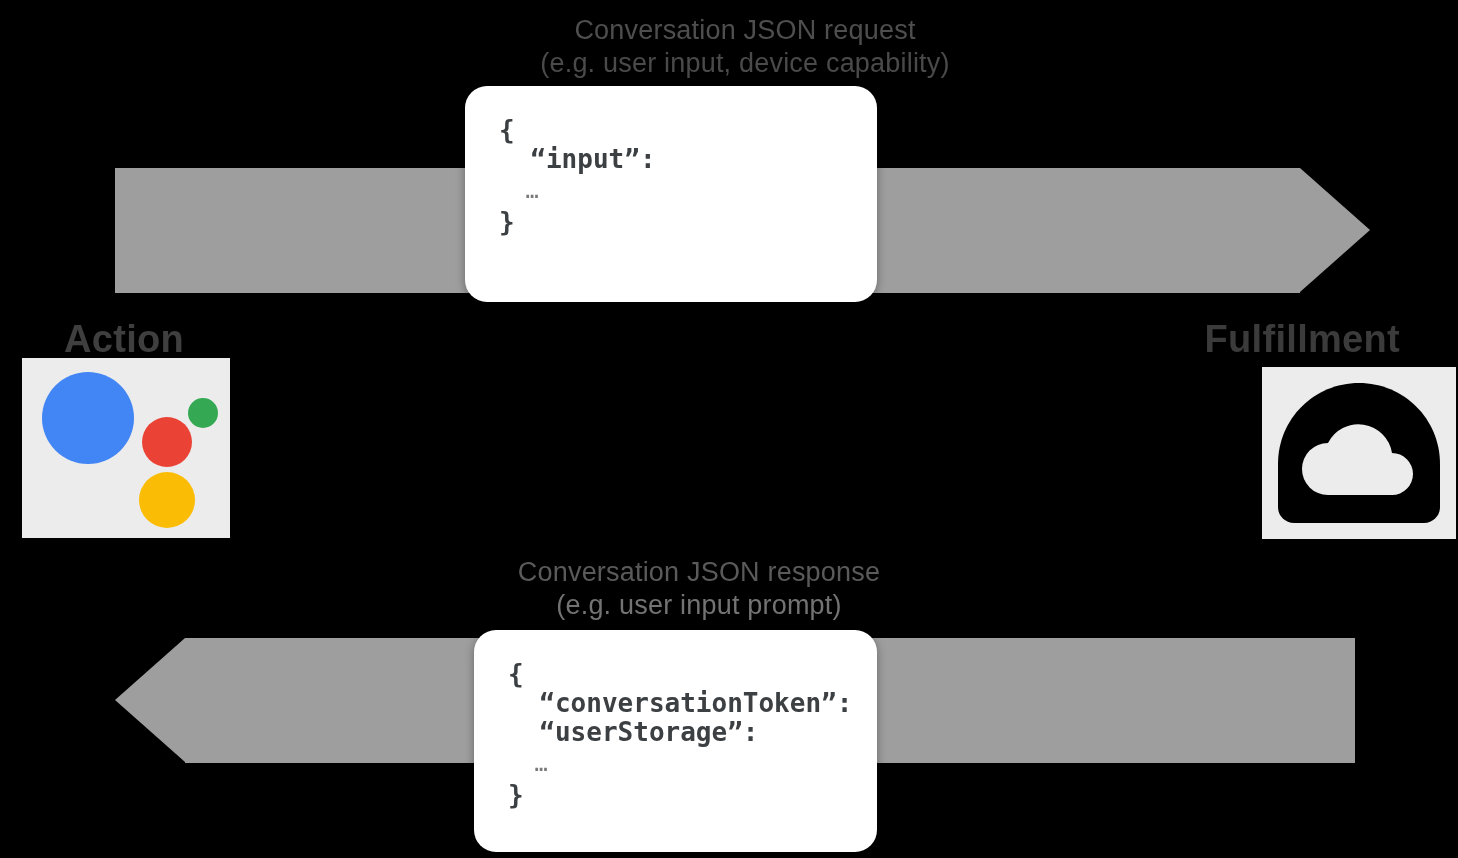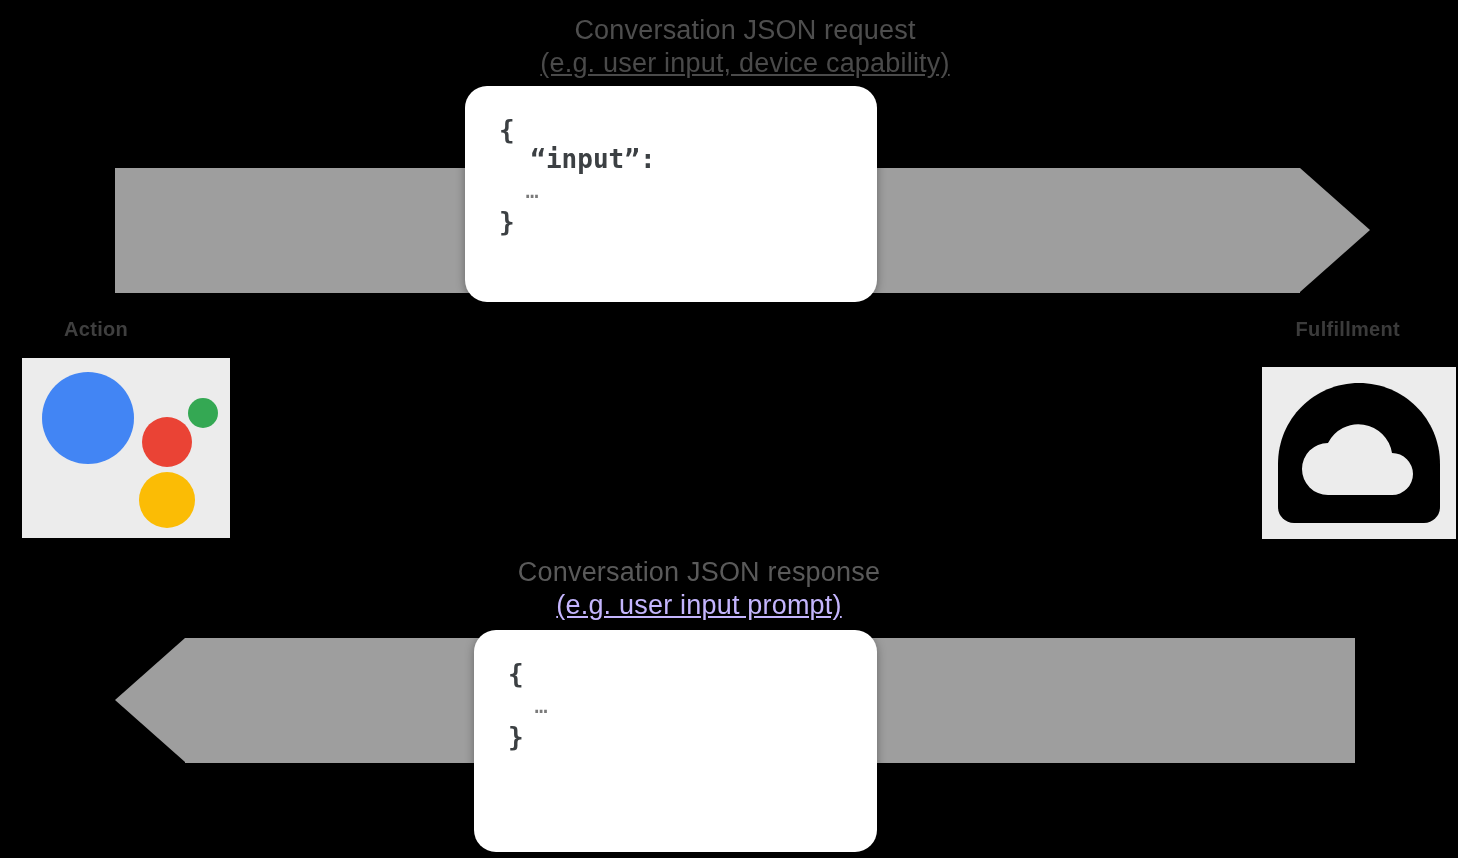--- a/index.html
+++ b/index.html
@@ -18,29 +18,29 @@
     color:#4a4a4a;
     font-size:27px;
     line-height:33px;
     font-weight:400;
     letter-spacing:.2px;
     white-space:nowrap;
     text-align:center;
     padding-left:32px;
   }
   .caption .l1{display:block;}
-  .caption .l2{display:block;text-decoration:underline;}
+  .caption .l2{display:block;}
 
   #caption-request{ left:0; right:0; top:14px; text-align:center; }
   #caption-request .l1{ color:#4e4e4e; }
   #caption-request .l2{ color:#4a4a4a; }
 
   #caption-response{ left:0; right:92px; top:556px; text-align:center; }
   #caption-response .l1{ color:#5a5a5a; }
-  #caption-response .l2{ color:#c4b5fd; }
+  #caption-response .l2{ color:#737373; }
 
   
   .band{ position:absolute; }
   .band .shaft{ position:absolute; background:#9e9e9e; }
   .band .head{ position:absolute; width:0;height:0; }
 
   
   #band-request{ left:115px; top:168px; width:1240px; height:145px; }
   #band-request .shaft{ left:0; top:0; width:1185px; height:125px; }
   #band-request .head{
@@ -77,21 +77,21 @@
   .json-card .ln{white-space:pre;}
   .json-card .ln.ell{ font-weight:400; color:#7a7a7a; font-size:22px; line-height:34px;}
 
   #json-request{ left:465px; top:86px; width:412px; height:216px; }
   #json-response{ left:474px; top:630px; width:403px; height:222px; }
 
   
   .side-label{
     position:absolute;
     color:#3f3f3f;
-    font-size:20px;
+    font-size:38px;
     font-weight:700;
     letter-spacing:.3px;
     white-space:nowrap;
   }
   #label-action{ left:64px; top:318px; }
   #label-fulfillment{ right:58px; top:318px; color:#3b3b3b; }
 
   
   .tile{
     position:absolute;
@@ -129,20 +129,22 @@
 
   <div class="json-card" id="json-request">
     <div class="ln">{</div>
     <div class="ln">  “input”:</div>
     <div class="ln ell">  …</div>
     <div class="ln">}</div>
   </div>
 
   <div class="json-card" id="json-response">
     <div class="ln">{</div>
+    <div class="ln">  “conversationToken”:</div>
+    <div class="ln">  “userStorage”:</div>
     <div class="ln ell">  …</div>
     <div class="ln">}</div>
   </div>
 
   <div class="side-label" id="label-action">Action</div>
   <div class="side-label" id="label-fulfillment">Fulfillment</div>
 
   <div class="tile" id="tile-assistant">
     <svg viewBox="0 0 208 180">
       <circle cx="66" cy="60" r="46" fill="#4285F4"></circle>

